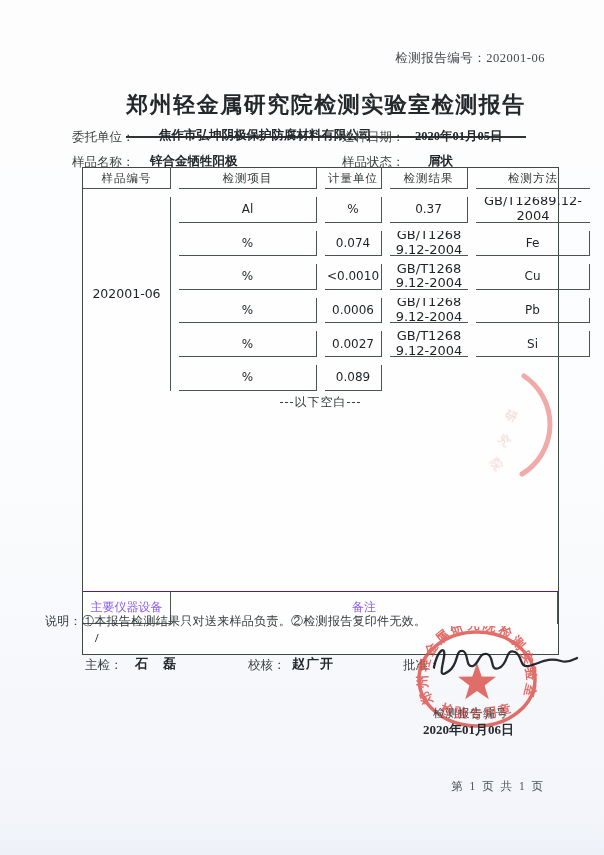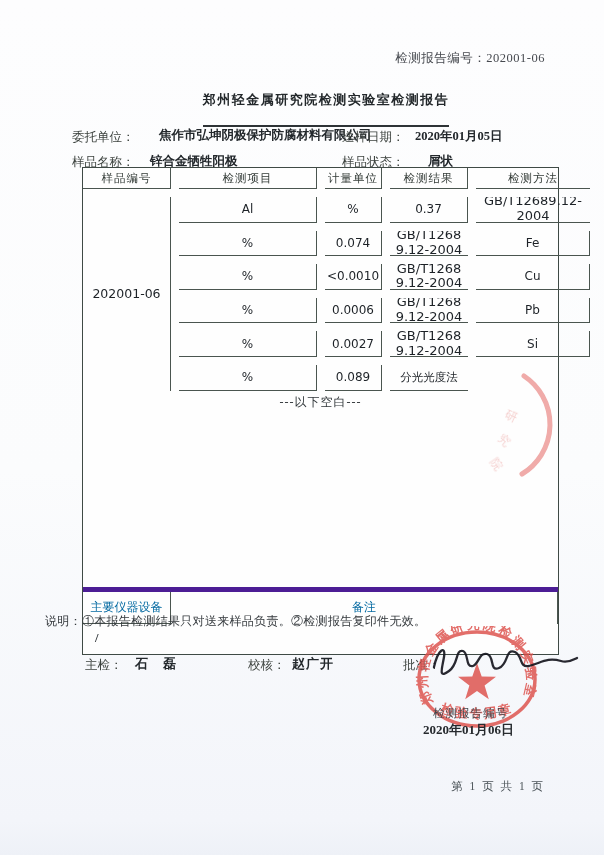--- a/index.html
+++ b/index.html
@@ -9,43 +9,43 @@
     margin:0 auto;
     background:linear-gradient(180deg,#fdfdfe 0%,#fbfcfd 55%,#f3f5fa 96%,#eef1f7 100%);
     font-family:"Liberation Serif","DejaVu Serif",serif;
     color:#2b3134;
     overflow:hidden;
   }
   .abs{position:absolute;}
   
   .report-no{top:50px;right:59px;font-size:12.5px;color:#46494f;letter-spacing:.5px;}
   .title-wrap{top:90px;left:0;right:0;text-align:center;padding-left:48px;}
-  .title{display:inline-block;font-size:13px;font-weight:bold;letter-spacing:1.5px;
+  .title{display:inline-block;font-size:22px;font-weight:bold;letter-spacing:1.5px;
          color:#23282b;border-bottom:2px solid #2e3336;padding-bottom:16px;}
   
   .lab{font-size:12.5px;color:#3c423e;}
   .val{font-size:12.5px;font-weight:700;color:#23282c;}
   
   .rtable{left:82px;top:167px;width:475px;border:1.5px solid #3f4a45;background:#fefefe;box-sizing:content-box;}
   .gridA{display:grid;grid-template-columns:88px 138px 57px 78px 114px;
          grid-template-rows:21px repeat(6,25.6px);gap:8px;}
   .cell{border-right:1px solid #4a554f;border-bottom:1px solid #4a554f;
         display:flex;align-items:center;justify-content:center;text-align:center;overflow:hidden;}
   .cell.last{border-right:none;}
   .th{font-size:11.5px;color:#333b37;letter-spacing:1px;}
   .latin{font-family:"DejaVu Sans","Liberation Sans",sans-serif;font-size:12px;color:#1d2227;}
   .method{font-family:"DejaVu Sans","Liberation Sans",sans-serif;font-size:13px;line-height:1.15;
           color:#1d2227;word-break:break-all;padding:0 4px;}
   .method.cn{font-family:"Liberation Serif","DejaVu Serif",serif;font-size:11.5px;word-break:normal;}
   .sampleno{grid-row:2/8;grid-column:1;}
-  .blanksec{height:201px;border-bottom:5px solid #4c1d95;text-align:center;
+  .blanksec{height:201px;border-bottom:1px solid #4c1d95;text-align:center;
             font-size:12px;color:#2f3538;padding-top:3px;box-sizing:border-box;letter-spacing:1px;}
   .gridB{display:grid;grid-template-columns:88px 387px;grid-template-rows:32px 30px;}
   .cellB{border-right:1px solid #4a554f;border-bottom:1px solid #4a554f;
-         display:flex;align-items:center;justify-content:center;font-size:12px;color:#0369a1;}
+         display:flex;align-items:center;justify-content:center;font-size:12px;color:#8b5cf6;}
   .cellBv{border-bottom:1px solid #4a554f;display:flex;align-items:center;
           font-size:12.5px;font-weight:600;color:#272c30;padding-left:12px;}
   .nobb{border-bottom:none !important;}
   
   .footnote{left:45px;top:613px;font-size:12px;color:#34393d;letter-spacing:.3px;}
   .sig-label{font-size:12.5px;color:#3c423e;}
   .sig-name{font-size:13px;font-weight:700;color:#23282c;letter-spacing:1px;}
   
   .stamp-caption{left:433px;top:706px;font-size:11.5px;color:#43484d;letter-spacing:1px;}
   .stamp-date{left:423px;top:721px;font-size:13px;font-weight:700;color:#262a2e;}
@@ -105,21 +105,20 @@
       <div class="cell last method">GB/T12689.12-2004</div>
 
       <div class="cell latin">Pb</div>
       <div class="cell latin">%</div>
       <div class="cell latin">0.0027</div>
       <div class="cell last method">GB/T12689.12-2004</div>
 
       <div class="cell latin">Si</div>
       <div class="cell latin">%</div>
       <div class="cell latin">0.089</div>
-      <div class="cell last method cn">分光光度法</div>
     </div>
 
     <div class="blanksec">
       <span>---以下空白---</span>
     </div>
 
     <div class="gridB">
       <div class="cellB">主要仪器设备</div>
       <div class="cellB nobb">备注</div>
       <div class="cellBv nobb">/</div>

